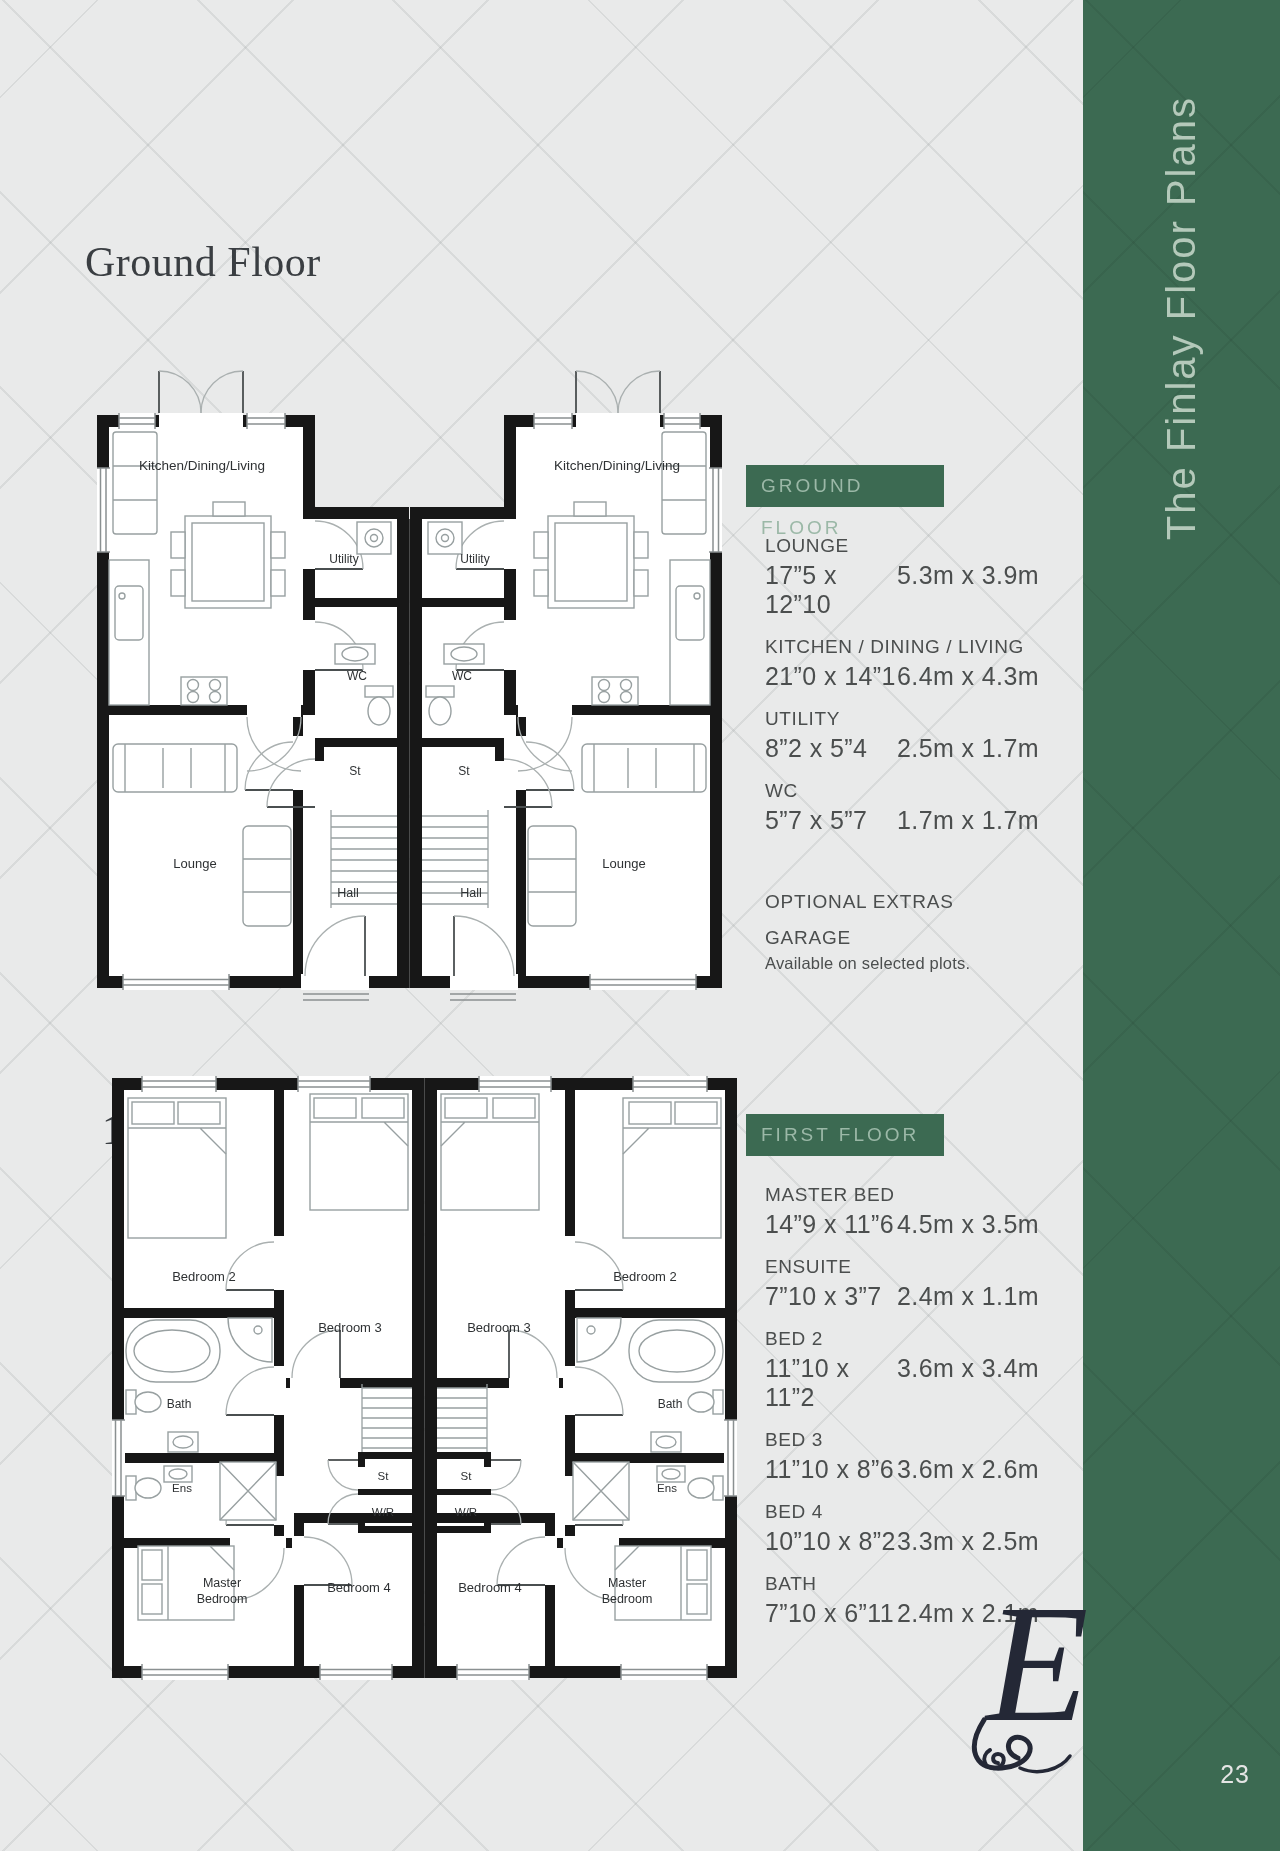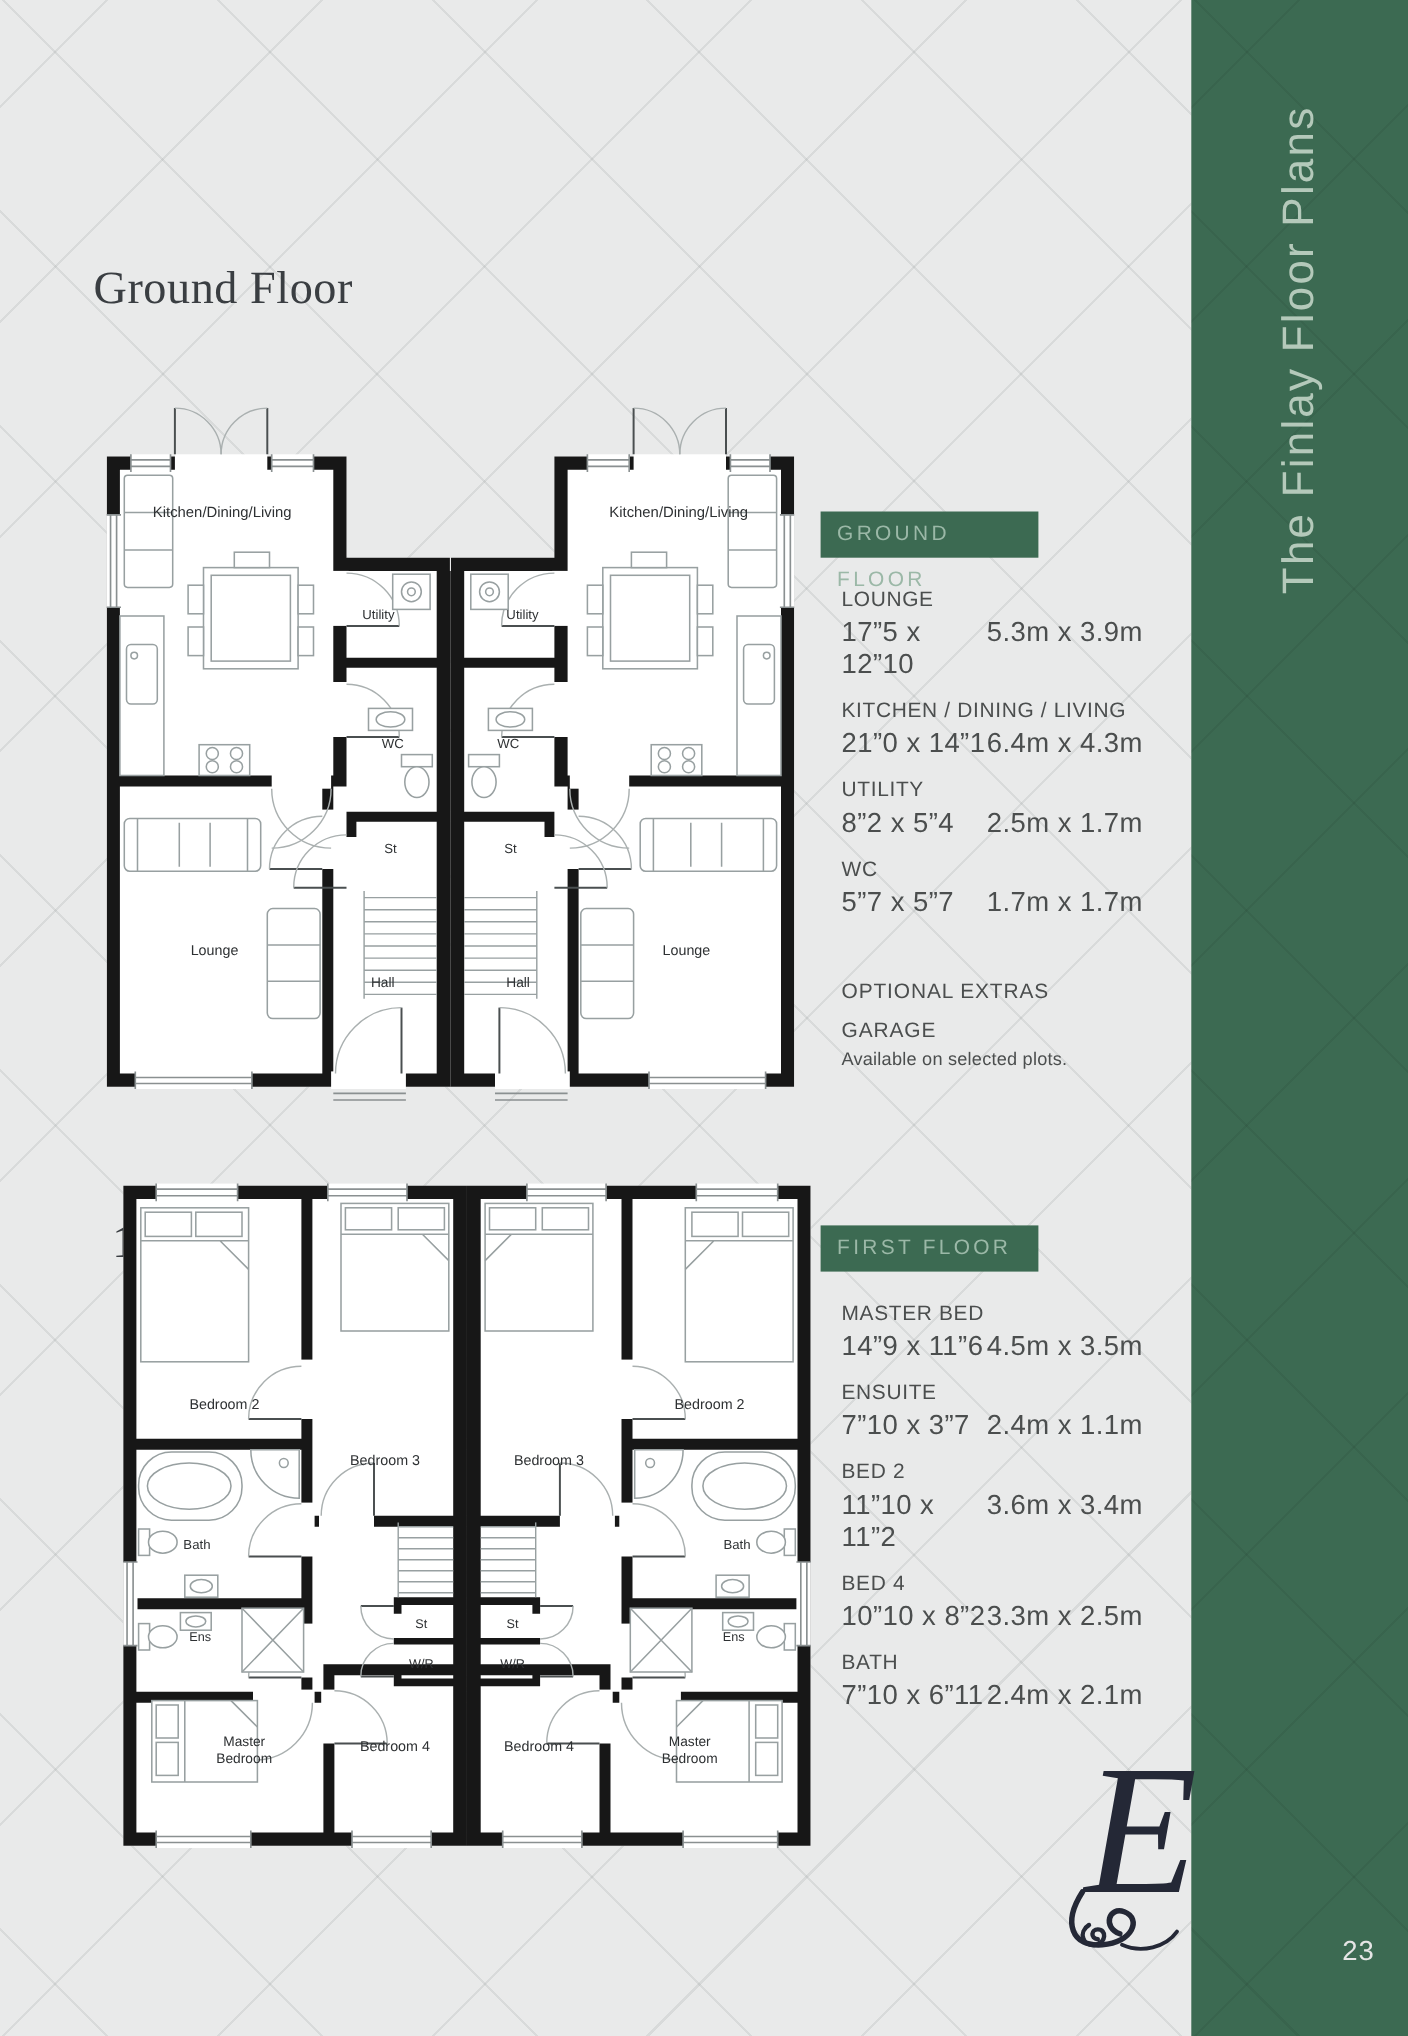--- a/index.html
+++ b/index.html
@@ -327,20 +327,27 @@
           </div>
         </div>
         <div class="spec-room">
           <div class="spec-name">BED 2</div>
           <div class="spec-dims">
             <span class="imp">11”10 x 11”2</span>
             <span class="met">3.6m x 3.4m</span>
           </div>
         </div>
         <div class="spec-room">
+          <div class="spec-name">BED 3</div>
+          <div class="spec-dims">
+            <span class="imp">11”10 x 8”6</span>
+            <span class="met">3.6m x 2.6m</span>
+          </div>
+        </div>
+        <div class="spec-room">
           <div class="spec-name">BED 4</div>
           <div class="spec-dims">
             <span class="imp">10”10 x 8”2</span>
             <span class="met">3.3m x 2.5m</span>
           </div>
         </div>
         <div class="spec-room">
           <div class="spec-name">BATH</div>
           <div class="spec-dims">
             <span class="imp">7”10 x 6”11</span>

